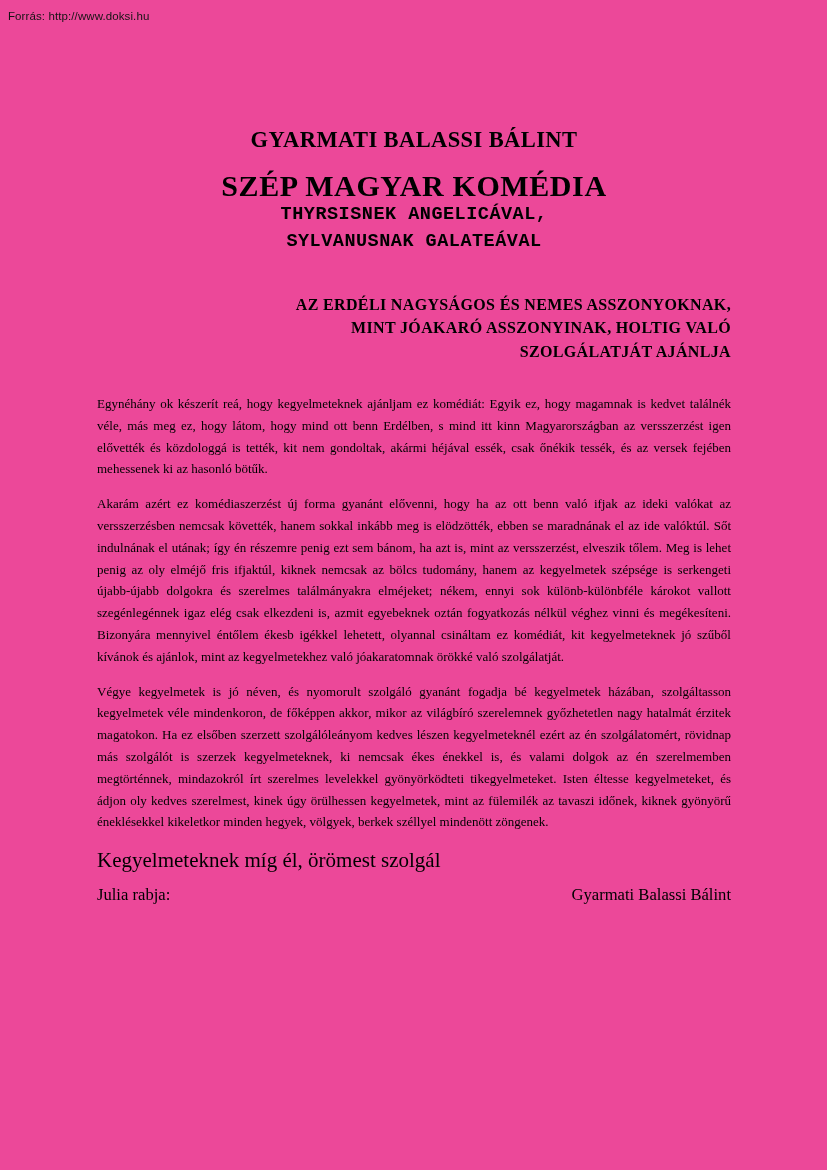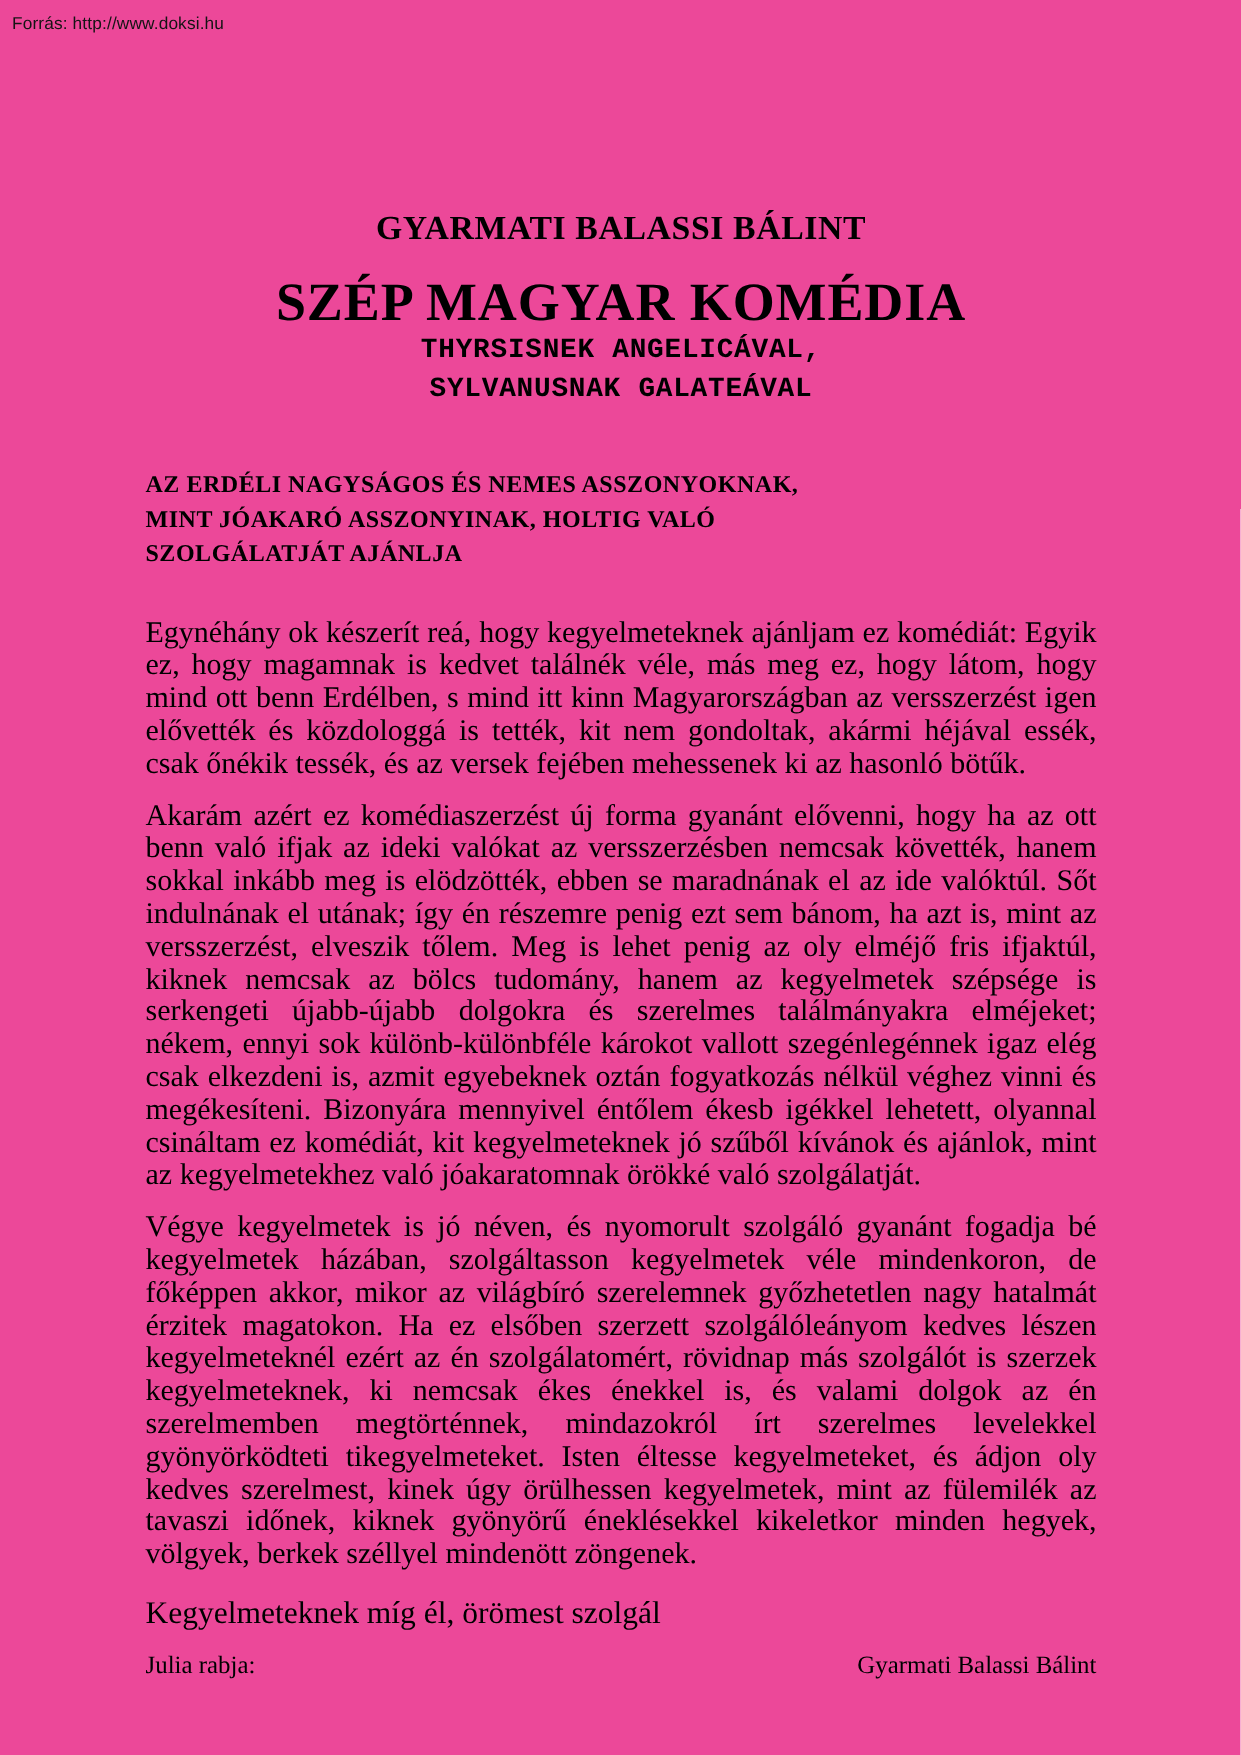--- a/index.html
+++ b/index.html
@@ -30,70 +30,70 @@
     line-height: 14px;
     color: #141414;
     letter-spacing: 0.1px;
     white-space: nowrap;
   }
 
   
   .content {
     position: absolute;
     left: 97px;
-    top: 12px;
+    top: 0;
     width: 634px;
   }
 
   
   .title-block {
     text-align: center;
   }
   .author-line {
     margin-top: 128px;
     font-size: 22.5px;
     font-weight: bold;
     letter-spacing: 0.4px;
     line-height: 1.1;
   }
   .main-title {
     margin-top: 16px;
-    font-size: 36px;
+    font-size: 30px;
     font-weight: bold;
     letter-spacing: 0.6px;
     line-height: 1.12;
   }
 
   .subtitle-block {
     text-align: center;
     font-size: 18.5px;
     font-weight: bold;
     letter-spacing: 0.5px;
     line-height: 1.42;
     font-family: Liberation Mono, monospace;
   }
   .subtitle-line { display: block; }
 
   .dedication-block {
     margin-top: 38px;
-    text-align: left;
+    text-align: right;
     font-size: 16px;
     font-weight: bold;
     letter-spacing: 0.35px;
     line-height: 1.46;
   }
   .dedication-line { display: block; }
 
   
   .body-text {
     margin-top: 30px;
   }
   .body-text p {
     margin: 0 0 13px 0;
-    font-size: 20px;
+    font-size: 13px;
     line-height: 21.8px;
     text-align: justify;
     text-justify: inter-word;
     hyphens: none;
   }
   .body-text p:last-child { margin-bottom: 0; }
 
   .closing {
     margin-top: 17px;
   }

